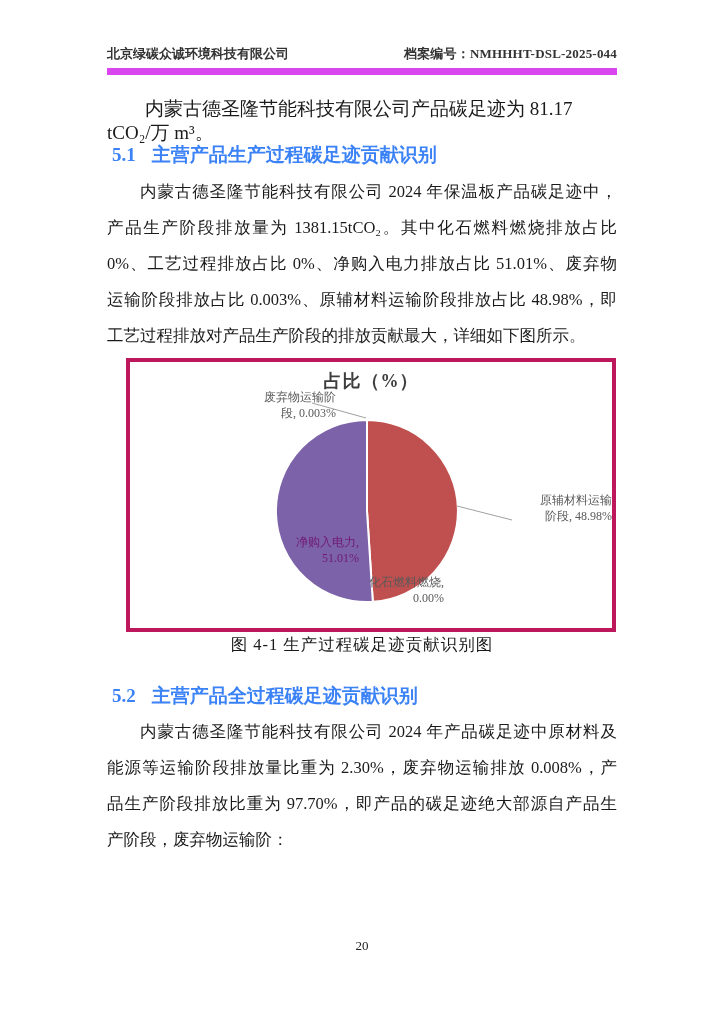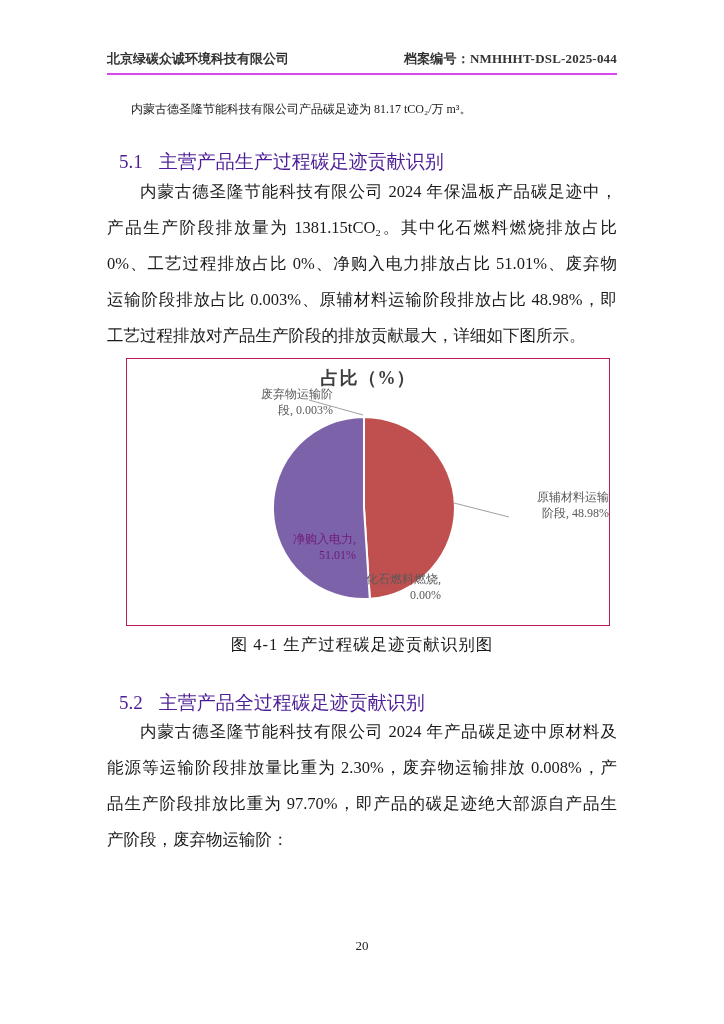--- a/index.html
+++ b/index.html
@@ -8,55 +8,55 @@
     background: #ffffff;
     font-family: "Liberation Serif", "DejaVu Serif", serif;
     color: #1a1a1a;
     position: relative;
   }
   .page { position: absolute; inset: 0; background: #fff; overflow: hidden; }
 
   
   .header {
     position: absolute; left: 107px; top: 44px; width: 510px; height: 31px;
-    box-sizing: border-box; border-bottom: 2px solid #d946ef;
+    box-sizing: border-box; border-bottom: 7px solid #d946ef;
     display: flex; justify-content: space-between; align-items: flex-end;
     padding-bottom: 5px;
     font-size: 13px; font-weight: bold; color: #333;
   }
   .header .hdr-right { letter-spacing: 0.2px; }
 
   
   .intro {
     position: absolute; left: 107px; top: 97px; width: 510px;
-    font-size: 12px; line-height: 24px; text-indent: 2em; margin: 0;
+    font-size: 19px; line-height: 24px; text-indent: 2em; margin: 0;
   }
   .h2 {
-    position: absolute; left: 107px; width: 510px; margin: 12px;
-    font-size: 19px; line-height: 26px; font-weight: normal; color: #4c1d95;
+    position: absolute; left: 107px; width: 510px; margin: 5px;
+    font-size: 19px; line-height: 26px; font-weight: bold; color: #3b82f6;
   }
   .h2 .h2-num { margin-right: 16px; }
   #h51 { top: 137px; }
   #h52 { top: 678px; }
 
   .para { position: absolute; left: 107px; width: 510px; font-size: 16.5px; }
   .para .tline {
     height: 36px; line-height: 36px;
     text-align: justify; text-align-last: justify;
     white-space: nowrap;
   }
   .para .tline:first-child { text-indent: 2em; }
   .para .tline-last { text-align-last: left; }
   #para51 { top: 174px; }
   #para52 { top: 714px; }
 
   
   .chart-box {
     position: absolute; left: 126px; top: 358px; width: 482px; height: 266px;
-    border: 1px solid #be185d; background: #fff; margin: 0;
+    border: 4px solid #be185d; background: #fff; margin: 0;
   }
   .chart-title {
     position: absolute; top: 7px; left: 0; right: 0; text-align: center;
     font-size: 18px; font-weight: bold; color: #3d3d3d; letter-spacing: 1px;
   }
   .pie-svg { position: absolute; left: 0; top: 0; }
   .lbl {
     position: absolute; font-size: 12px; line-height: 16px;
     color: #595959; text-align: center;
   }

